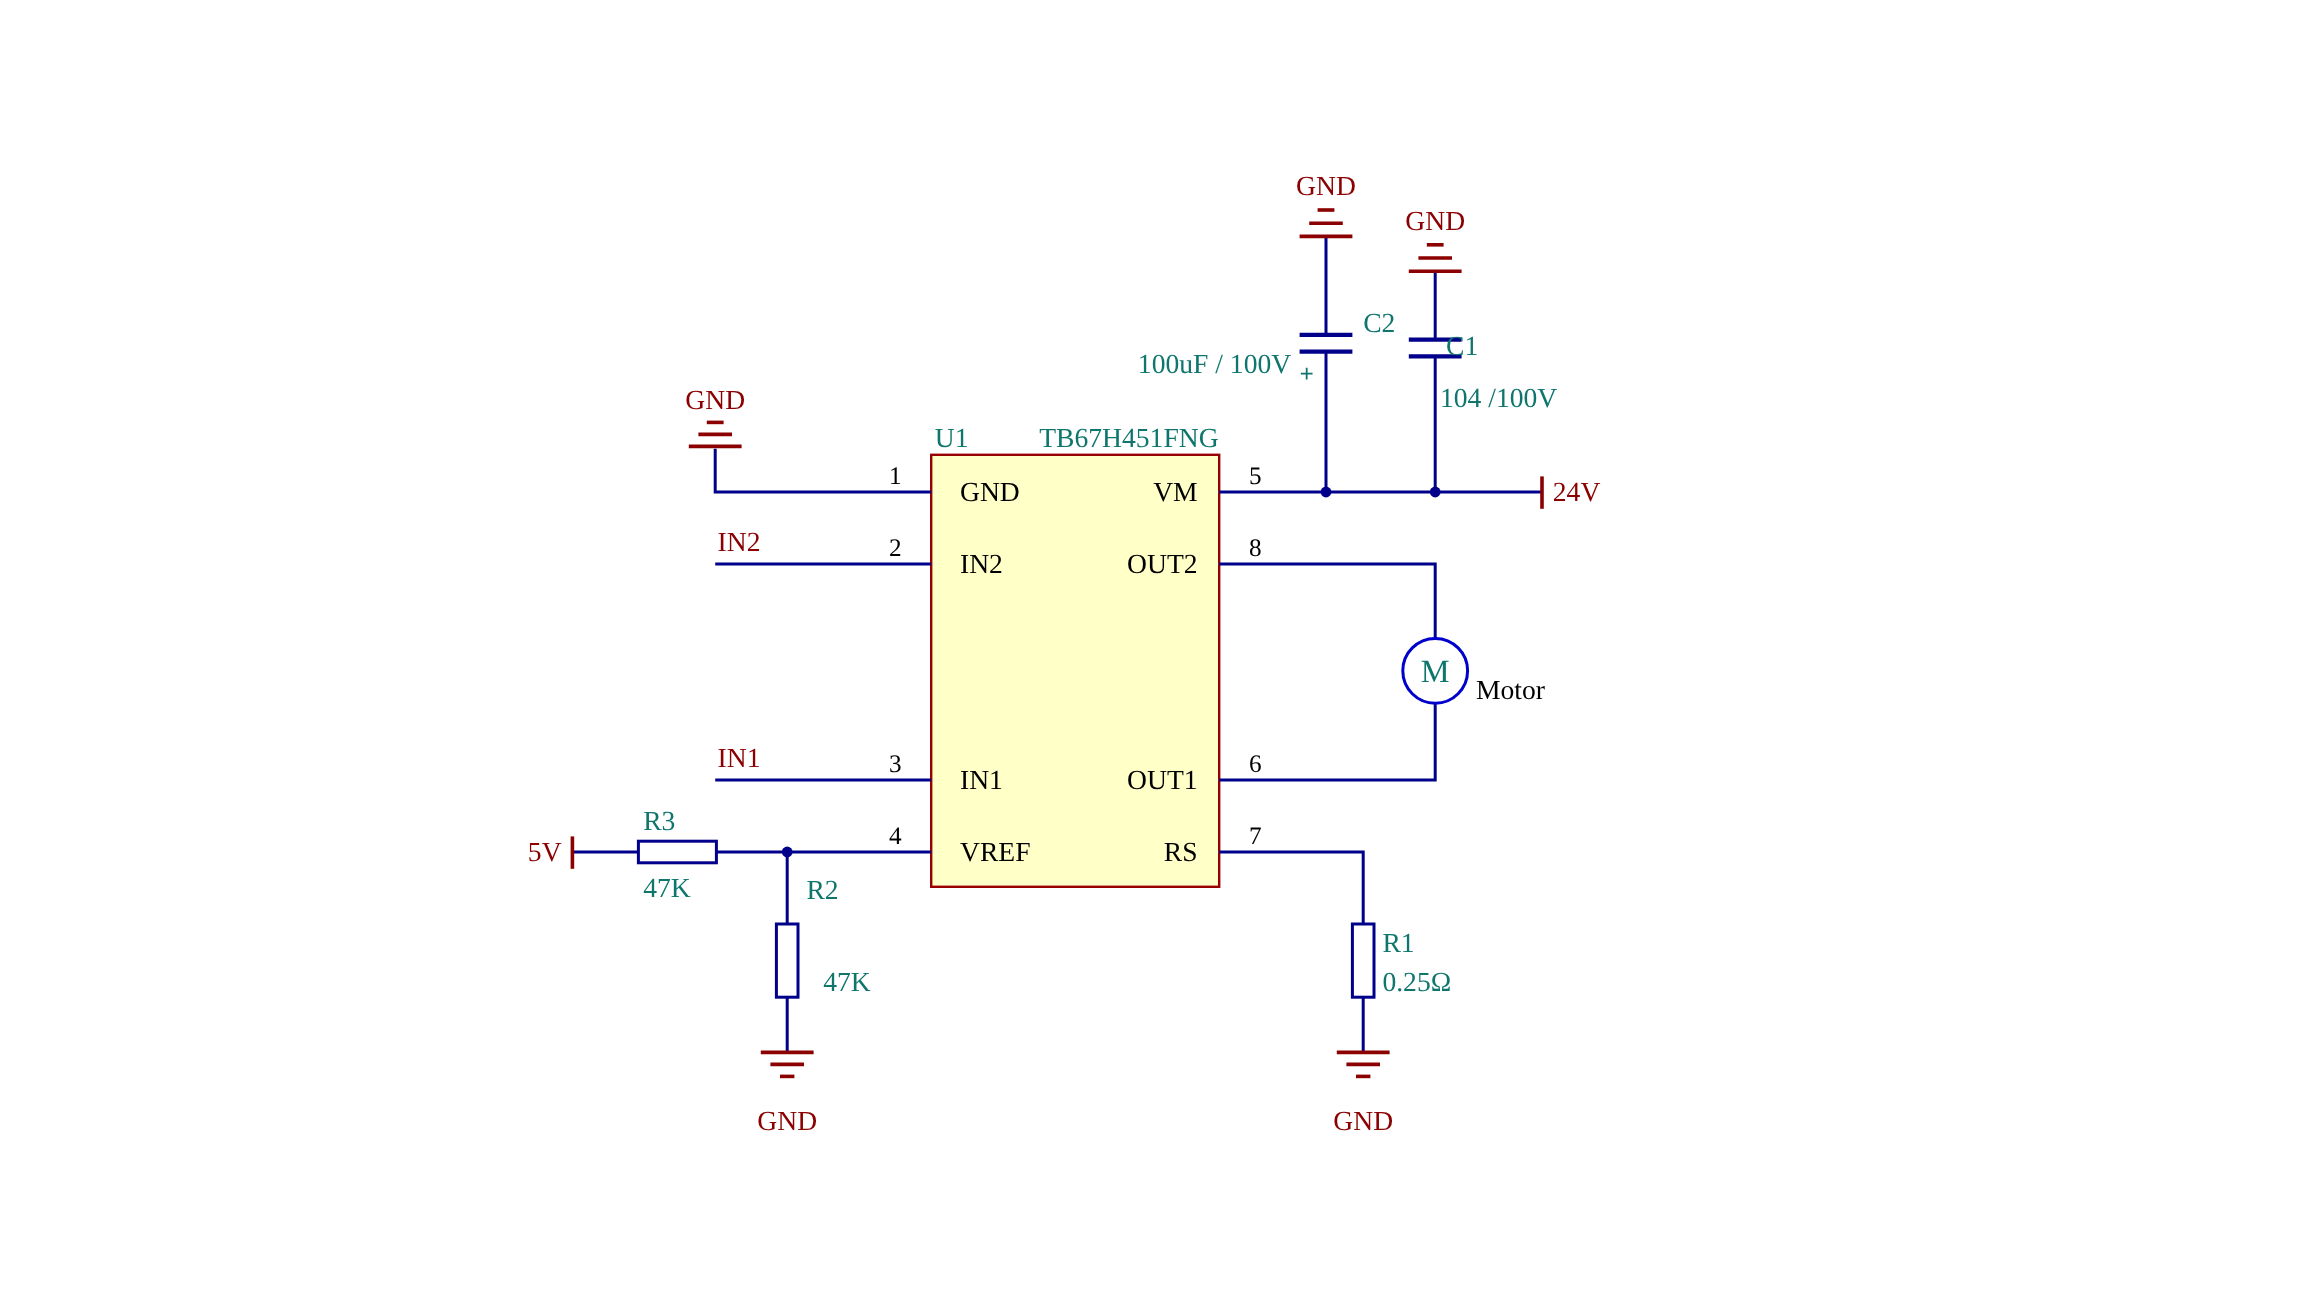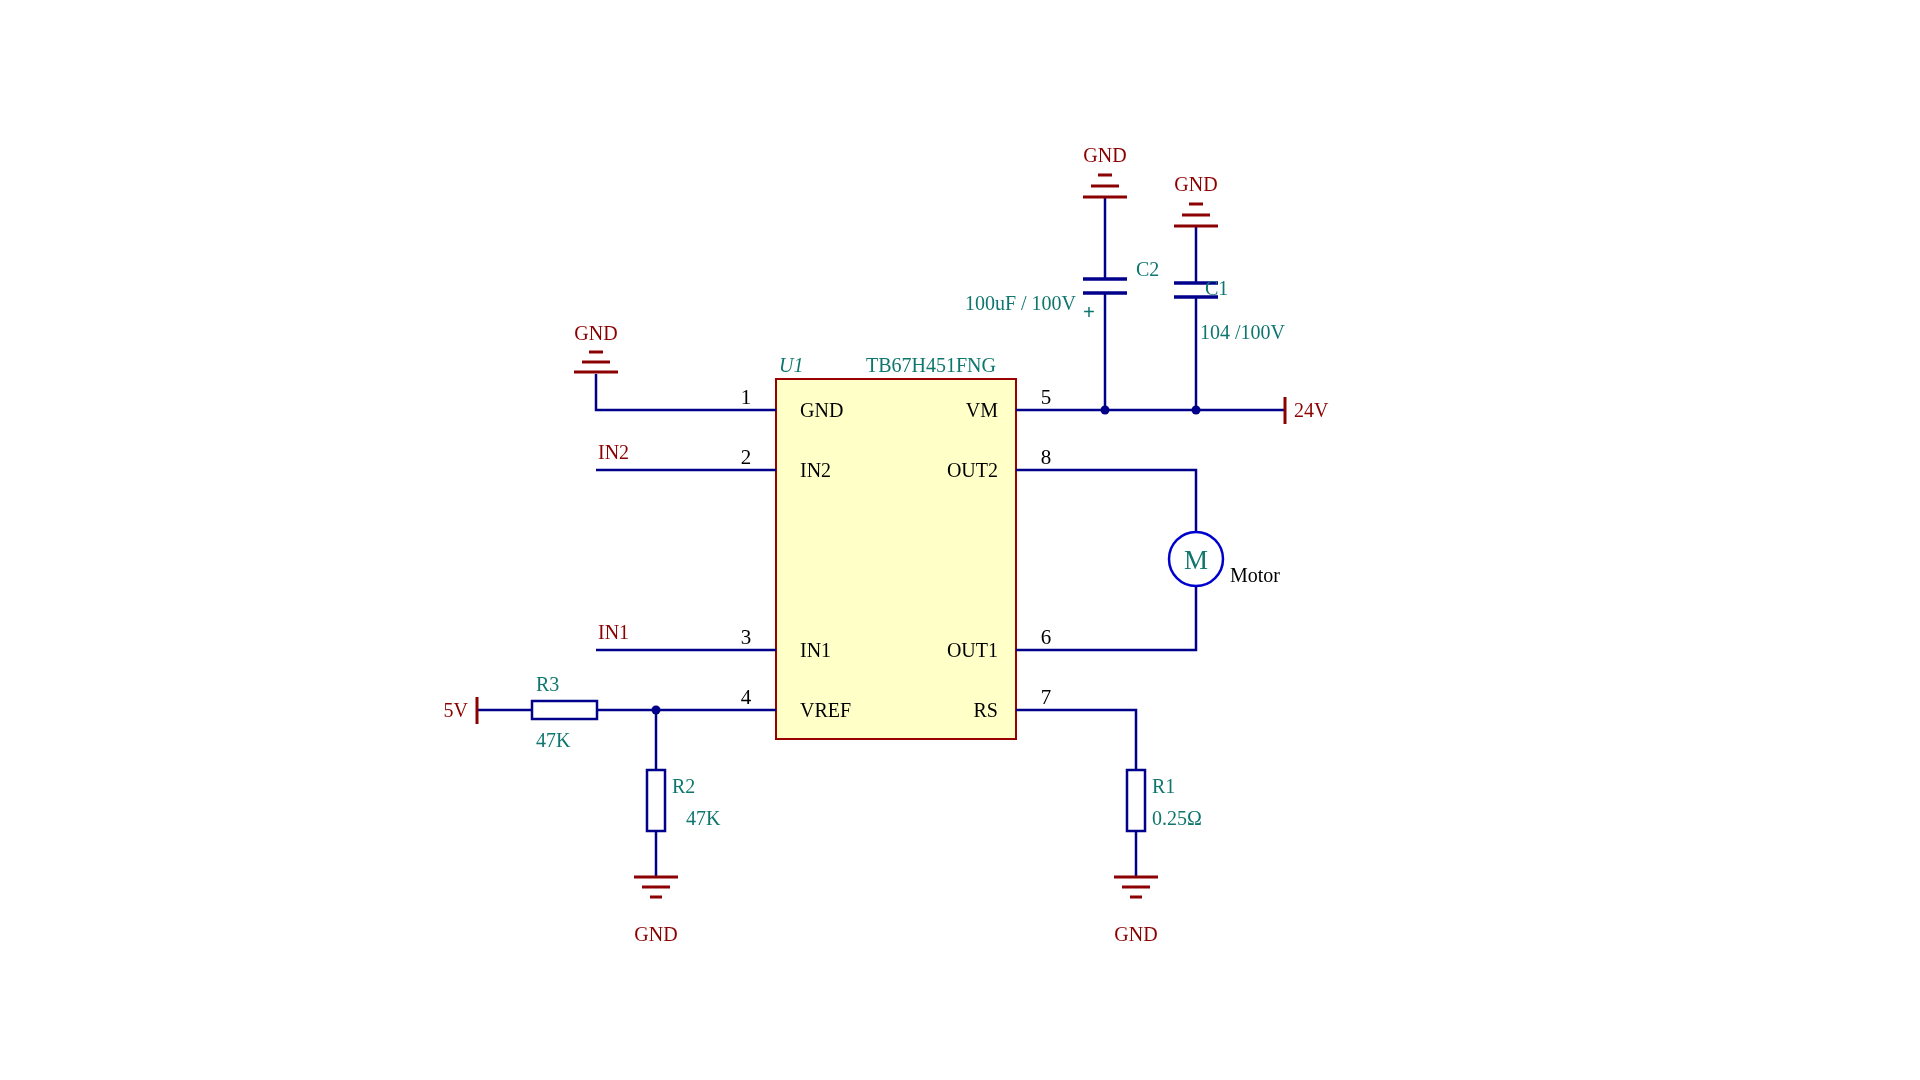--- a/index.html
+++ b/index.html
@@ -1,19 +1,19 @@
 <!DOCTYPE html>
 <html><head>
 <meta charset="utf-8">
 <style>
   html,body{margin:0;padding:0;background:#ffffff;}
   #canvas{position:relative;width:1920px;height:1080px;background:#ffffff;overflow:hidden;
           font-family:"Liberation Serif","DejaVu Serif",serif;}
   #wires{position:absolute;left:0;top:0;}
-  .t{position:absolute;font-size:20px;white-space:nowrap;line-height:1;}
+  .t{position:absolute;font-size:23px;white-space:nowrap;line-height:1;}
   .cx{transform:translate(-50%,-50%);}
   .cl{transform:translateY(-50%);}
   .cr{transform:translate(-100%,-50%);}
   .red{color:#8B0000;}
   .blue{color:#0f766e;}
   .blk{color:#000000;}
   .pin-num{font-size:21px;color:#000;}
   .plus{font-size:21px;font-weight:bold;}
   .m-letter{font-size:27px;}
   .watermark{font-size:46px;font-weight:800;color:#141414;
@@ -103,21 +103,21 @@
   <div class="t red cx" style="left:596px;top:333px;">GND</div>
   <div class="t red cl" style="left:598px;top:452px;">IN2</div>
   <div class="t red cl" style="left:598px;top:632px;">IN1</div>
   <div class="t red cr" style="left:468px;top:710px;">5V</div>
   <div class="t red cl" style="left:1294px;top:410px;">24V</div>
   <div class="t red cx" style="left:1105px;top:155px;">GND</div>
   <div class="t red cx" style="left:1196px;top:184px;">GND</div>
   <div class="t red cx" style="left:656px;top:934px;">GND</div>
   <div class="t red cx" style="left:1136px;top:934px;">GND</div>
 
-  <div class="t blue cl" style="left:779px;top:365px;font-style:italic;">U1</div>
+  <div class="t blue cl" style="left:779px;top:365px;">U1</div>
   <div class="t blue cl" style="left:866px;top:365px;">TB67H451FNG</div>
 
   <div class="t blk cl" style="left:800px;top:410px;">GND</div>
   <div class="t blk cl" style="left:800px;top:470px;">IN2</div>
   <div class="t blk cl" style="left:800px;top:650px;">IN1</div>
   <div class="t blk cl" style="left:800px;top:710px;">VREF</div>
   <div class="t blk cr" style="left:998px;top:410px;">VM</div>
   <div class="t blk cr" style="left:998px;top:470px;">OUT2</div>
   <div class="t blk cr" style="left:998px;top:650px;">OUT1</div>
   <div class="t blk cr" style="left:998px;top:710px;">RS</div>
@@ -132,21 +132,21 @@
   <div class="t pin-num cx" style="left:1046px;top:697px;">7</div>
 
   <div class="t blue cl" style="left:1136px;top:269px;">C2</div>
   <div class="t blue cr" style="left:1076px;top:303px;">100uF / 100V</div>
   <div class="t blue plus cx" style="left:1089px;top:312px;">+</div>
   <div class="t blue cl" style="left:1205px;top:288px;">C1</div>
   <div class="t blue cl" style="left:1200px;top:332px;">104 /100V</div>
 
   <div class="t blue cl" style="left:536px;top:684px;">R3</div>
   <div class="t blue cl" style="left:536px;top:740px;">47K</div>
-  <div class="t blue cl" style="left:672px;top:786px;">R2</div>
+  <div class="t blue cl" style="left:672px;top:742px;">R2</div>
   <div class="t blue cl" style="left:686px;top:818px;">47K</div>
   <div class="t blue cl" style="left:1152px;top:786px;">R1</div>
   <div class="t blue cl" style="left:1152px;top:818px;text-align:center;">0.25Ω</div>
 
   <div class="t blue m-letter cx" style="left:1196px;top:560px;">M</div>
   <div class="t blk cl" style="left:1230px;top:575px;">Motor</div>
 
 
 </div>
 

